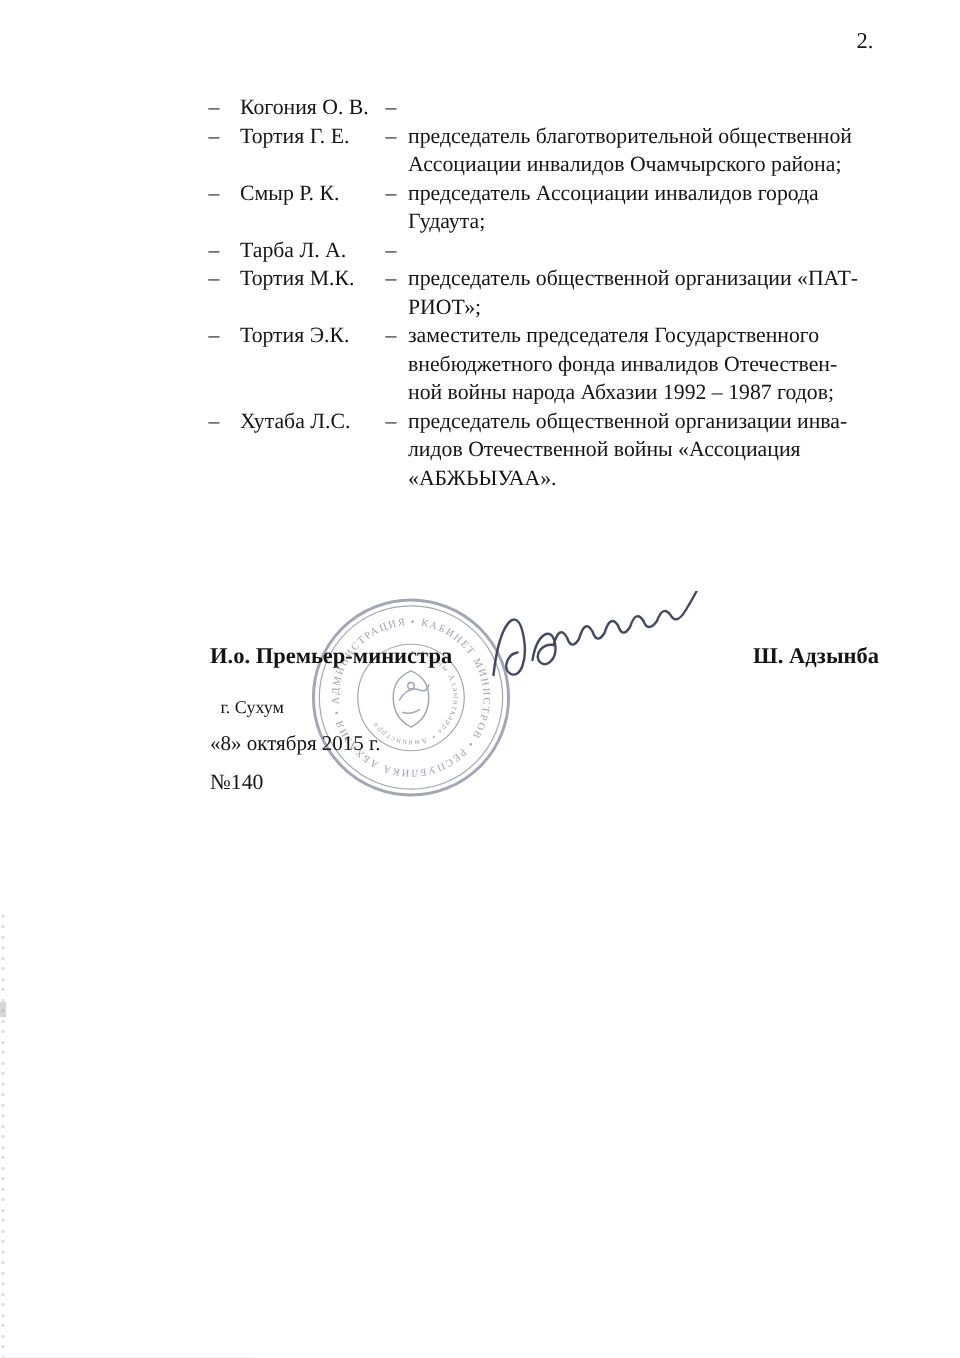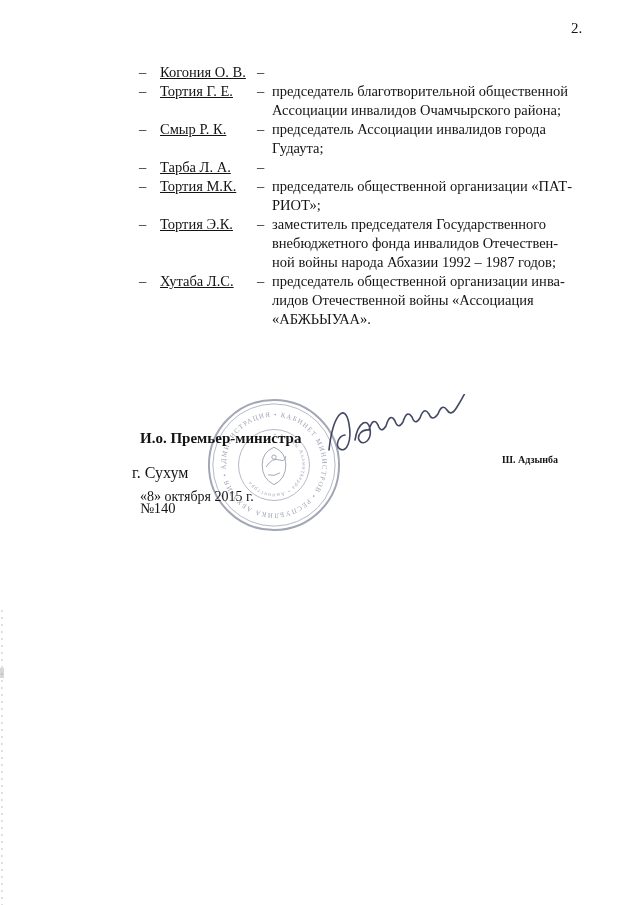--- a/index.html
+++ b/index.html
@@ -14,34 +14,34 @@
   }
   .page-number {
     position:absolute; top:20px; left:571px;
     font-size:15px;
   }
   .appointee-list {
     position:absolute; left:139px; top:63px; width:470px;
   }
   .row { display:flex; align-items:flex-start; font-size:14.5px; line-height:19px; }
   .marker { width:21px; flex:0 0 auto; }
-  .name   { width:97px; flex:0 0 auto;text-decoration:underline; }
+  .name   { width:97px; flex:0 0 auto; }
   .ddash  { width:15px; flex:0 0 auto; }
   .desc   { width:322px; white-space:pre-line; }
   .sig-title {
     position:absolute; left:140px; top:430px;
     font-size:15px; font-weight:bold; z-index:4;font-family:Liberation Serif, serif;
   }
   .sig-name {
     position:absolute; left:502px; top:430px;
-    font-size:10px; font-weight:bold; z-index:4;margin-top:24px;
+    font-size:15px; font-weight:bold; z-index:4;
   }
-  .footer-city   { position:absolute; left:132px; top:464px; font-size:16px; z-index:4; }
+  .footer-city   { position:absolute; left:147px; top:464px; font-size:12px; z-index:4; }
   .footer-date   { position:absolute; left:140px; top:489px; font-size:14px; z-index:4; }
-  .footer-number { position:absolute; left:140px; top:500px; font-size:14.5px; z-index:4; }
+  .footer-number { position:absolute; left:140px; top:514px; font-size:14.5px; z-index:4; }
   .stamp {
     position:absolute; left:205px; top:396px;
     width:138px; height:138px; z-index:2; opacity:.8;
   }
   .signature {
     position:absolute; left:322px; top:394px;
     width:150px; height:72px; z-index:5;
   }
   .scan-edge {
     position:absolute; left:1px; top:610px; width:2px; height:295px;

